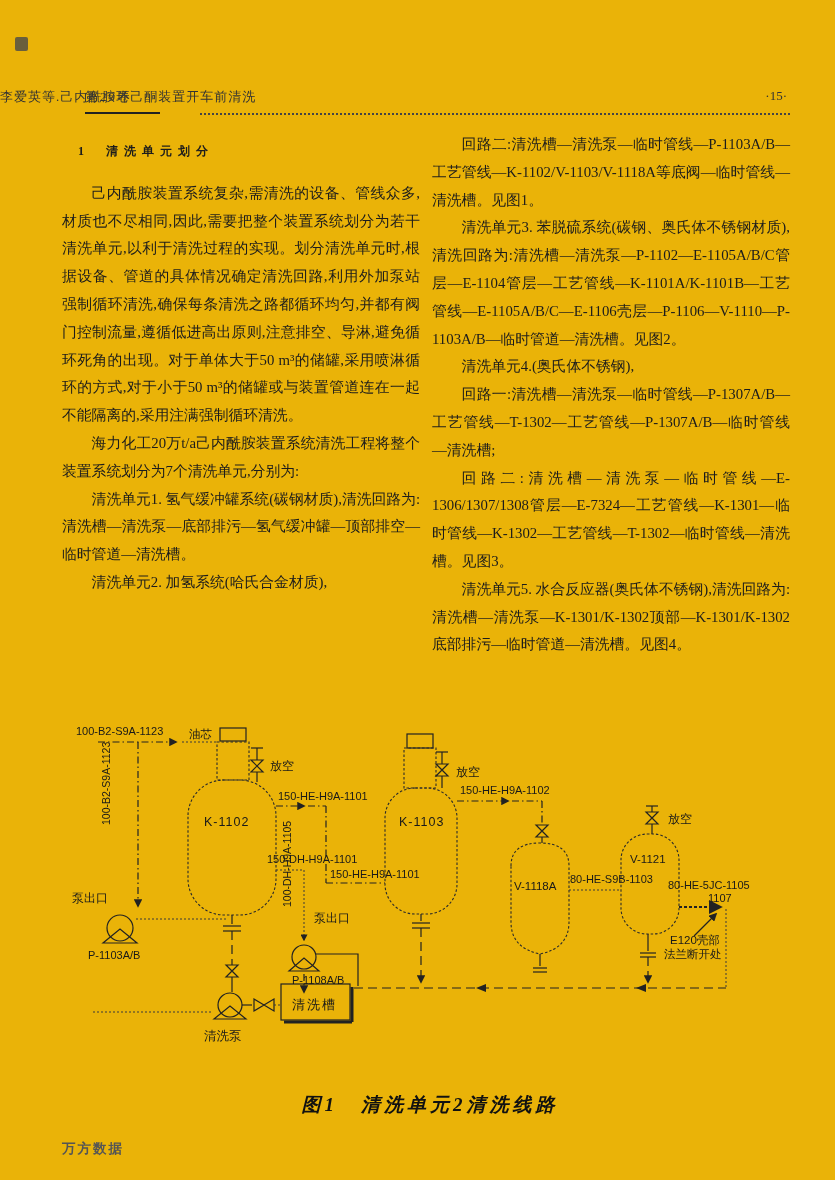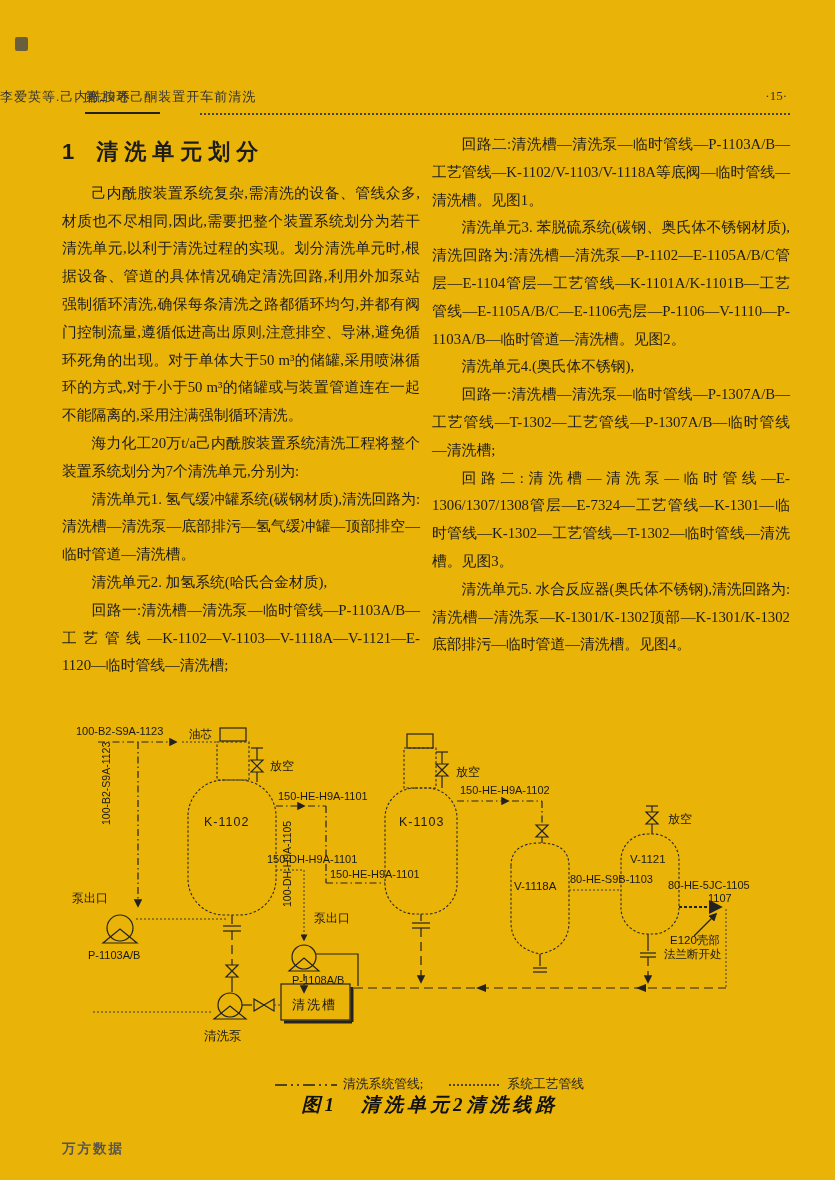--- a/index.html
+++ b/index.html
@@ -12,21 +12,21 @@
   .hdr .vol{position:absolute;left:85px;top:0;letter-spacing:2px;}
   .hdr .rt{position:absolute;left:0;width:100%;top:0;letter-spacing:1px;}
   .hdr .pg{position:absolute;right:48px;top:0;}
   .rule-solid{position:absolute;left:85px;top:112px;width:75px;border-top:2px solid #222;}
   .rule-dot{position:absolute;left:200px;top:113px;width:590px;border-top:2px dotted #444;}
   
   .col{position:absolute;width:358px;font-size:14.8px;line-height:27.8px;text-align:justify;}
   .col p{margin:0;text-indent:2em;}
   .col-left{left:62px;top:138px;}
   .col-right{left:432px;top:131px;}
-  .sec-head{font-size:22px;font-weight:bold;margin:0 0 14px 0;font-family:Liberation Sans, sans-serif;}
+  .sec-head{font-size:12px;font-weight:bold;margin:0 0 14px 16px;font-family:Liberation Serif, serif;}
   .sec-head .num{margin-right:22px;}
   .sec-head .ttl{letter-spacing:6px;}
   
   .fig{position:absolute;left:58px;top:722px;width:740px;height:330px;}
   .fig svg text{font-family:"Liberation Sans",sans-serif;fill:#191919;}
   .notes{position:absolute;left:120px;top:1038px;width:640px;font-size:12.8px;line-height:19px;color:#222;}
   .notes .n2{padding-left:32px;}
   .legend{position:absolute;left:275px;top:1076px;width:420px;display:flex;gap:26px;align-items:center;font-size:12.8px;color:#222;}
   .legend .item{display:flex;align-items:center;gap:6px;}
   .caption{position:absolute;left:60px;top:1092px;width:740px;text-align:center;
@@ -55,21 +55,20 @@
   <div class="rule-dot"></div>
 
   <div class="col col-left">
     <h2 class="sec-head">
       <span class="num">1</span><span class="ttl">清洗单元划分</span>
     </h2>
     <p>己内酰胺装置系统复杂,需清洗的设备、管线众多,材质也不尽相同,因此,需要把整个装置系统划分为若干清洗单元,以利于清洗过程的实现。划分清洗单元时,根据设备、管道的具体情况确定清洗回路,利用外加泵站强制循环清洗,确保每条清洗之路都循环均匀,并都有阀门控制流量,遵循低进高出原则,注意排空、导淋,避免循环死角的出现。对于单体大于50 m³的储罐,采用喷淋循环的方式,对于小于50 m³的储罐或与装置管道连在一起不能隔离的,采用注满强制循环清洗。</p>
     <p>海力化工20万t/a己内酰胺装置系统清洗工程将整个装置系统划分为7个清洗单元,分别为:</p>
     <p>清洗单元1. 氢气缓冲罐系统(碳钢材质),清洗回路为:清洗槽—清洗泵—底部排污—氢气缓冲罐—顶部排空—临时管道—清洗槽。</p>
     <p>清洗单元2. 加氢系统(哈氏合金材质),</p>
-    <p>回路一:清洗槽—清洗泵—临时管线—P-1103A/B—工艺管线—K-1102—V-1103—V-1118A—V-1121—E-1120—临时管线—清洗槽;</p>
   </div>
 
   <div class="col col-right">
     <p>回路二:清洗槽—清洗泵—临时管线—P-1103A/B—工艺管线—K-1102/V-1103/V-1118A等底阀—临时管线—清洗槽。见图1。</p>
     <p>清洗单元3. 苯脱硫系统(碳钢、奥氏体不锈钢材质),清洗回路为:清洗槽—清洗泵—P-1102—E-1105A/B/C管层—E-1104管层—工艺管线—K-1101A/K-1101B—工艺管线—E-1105A/B/C—E-1106壳层—P-1106—V-1110—P-1103A/B—临时管道—清洗槽。见图2。</p>
     <p>清洗单元4.(奥氏体不锈钢),</p>
     <p>回路一:清洗槽—清洗泵—临时管线—P-1307A/B—工艺管线—T-1302—工艺管线—P-1307A/B—临时管线—清洗槽;</p>
     <p>回路二:清洗槽—清洗泵—临时管线—E-1306/1307/1308管层—E-7324—工艺管线—K-1301—临时管线—K-1302—工艺管线—T-1302—临时管线—清洗槽。见图3。</p>
     <p>清洗单元5. 水合反应器(奥氏体不锈钢),清洗回路为:清洗槽—清洗泵—K-1301/K-1302顶部—K-1301/K-1302底部排污—临时管道—清洗槽。见图4。</p>
   </div>
@@ -221,31 +220,17 @@
       <line class="sl" x1="636" y1="214" x2="658" y2="192" marker-end="url(#arw)"></line>
 
       <line class="ld" x1="296" y1="266" x2="668" y2="266"></line>
       <path d="M428,262 L418,266 L428,270 Z" fill="#222"></path>
       <path d="M588,262 L578,266 L588,270 Z" fill="#222"></path>
       <line class="pd" x1="35" y1="290" x2="155" y2="290"></line>
     </svg>
   </div>
 
 
-  <div class="legend">
-    <span class="item">
-      <svg width="62" height="8">
-          <line x1="0" y1="4" x2="62" y2="4" stroke="#222" stroke-width="1.4" stroke-dasharray="12 4 2 4 2 4"></line>
-        </svg>
-      <span>清洗系统管线;</span>
-    </span>
-    <span class="item">
-      <svg width="52" height="8">
-          <line x1="0" y1="4" x2="52" y2="4" stroke="#222" stroke-width="1.4" stroke-dasharray="2 2"></line>
-        </svg>
-      <span>系统工艺管线</span>
-    </span>
-  </div>
 
   <div class="caption">图1　清洗单元2清洗线路</div>
 
   <div class="wm">万方数据</div>
 </div>
 
 </body></html>

